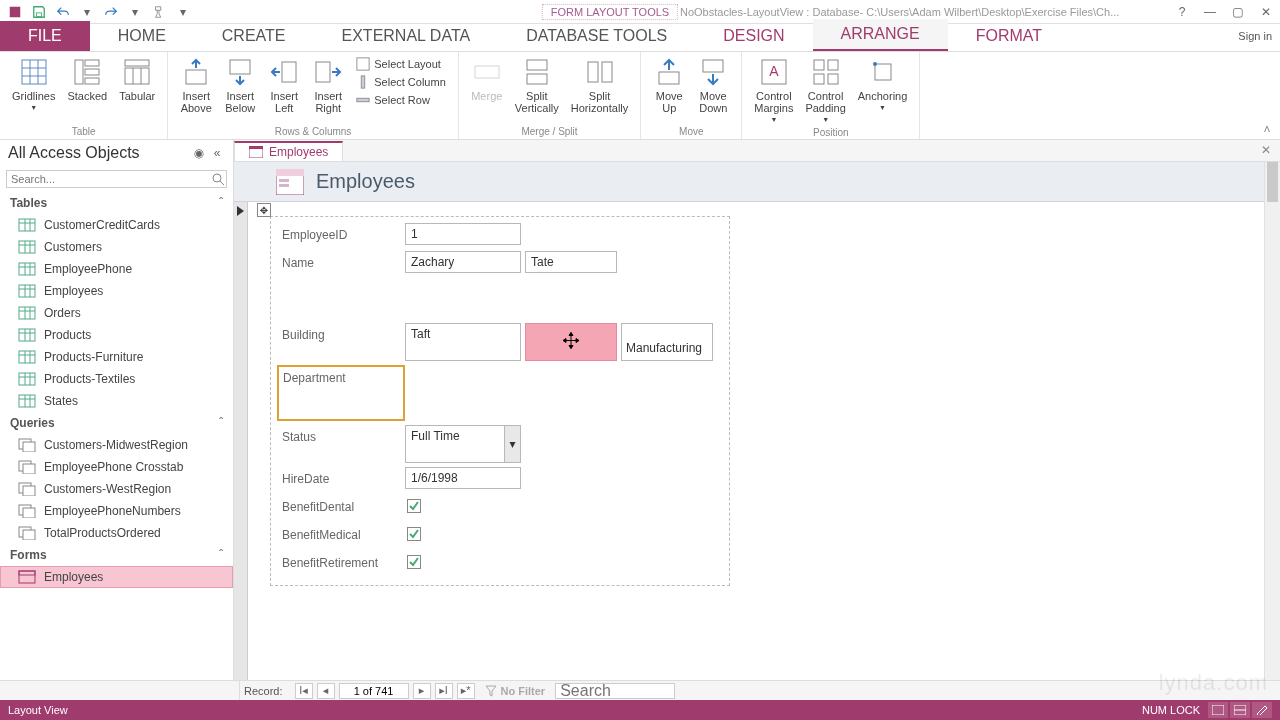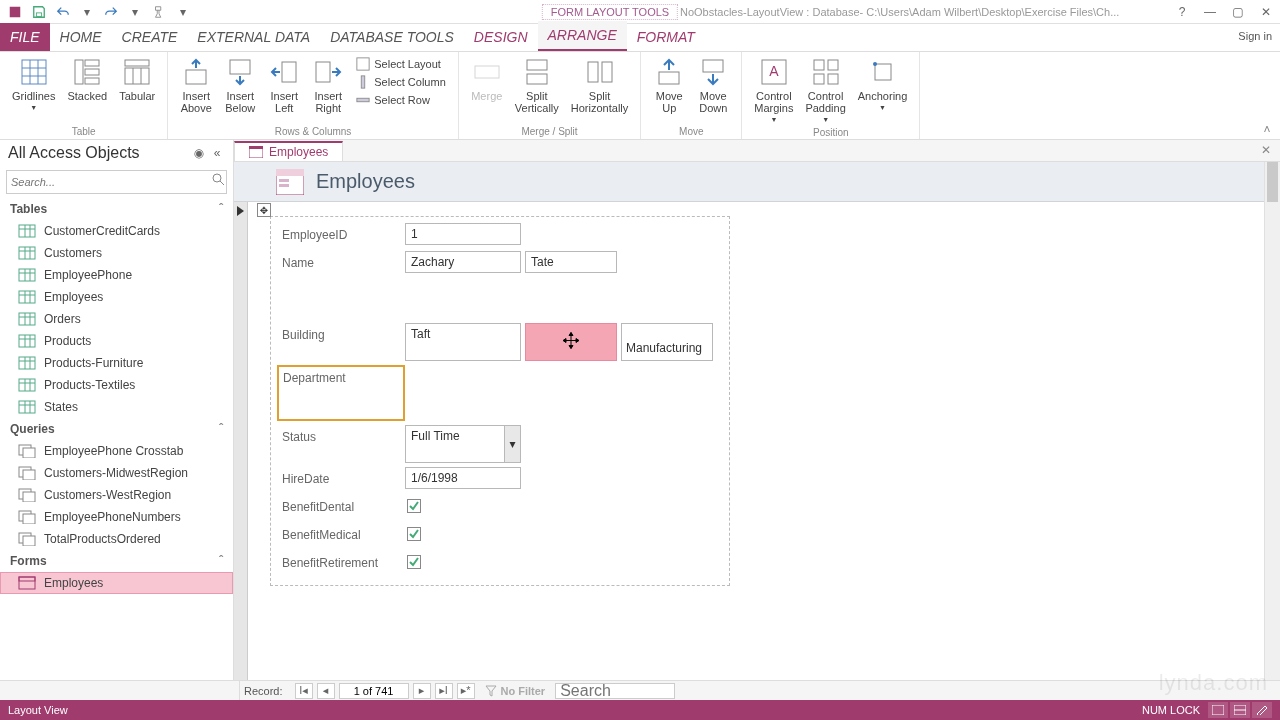--- a/index.html
+++ b/index.html
@@ -11,21 +11,21 @@
 .qat-btn { width: 22px; height: 20px; display: flex; align-items: center; justify-content: center; color: #666; cursor: pointer; }
 .qat-btn svg { width: 14px; height: 14px; }
 .title-center { position: absolute; left: 50%; transform: translateX(-50%); font-size: 11px; color: #a6a6a6; white-space: nowrap; }
 .form-tools-label { color: #a35b8f; font-size: 11px; border: 1px dotted #d9b3cc; padding: 1px 8px; margin-right: 60px; }
 .title-right-text { position: absolute; left: 680px; font-size: 11px; color: #999; white-space: nowrap; overflow: hidden; width: 470px; text-overflow: ellipsis; }
 .window-controls { position: absolute; right: 0; display: flex; }
 .win-btn { width: 28px; height: 20px; display: flex; align-items: center; justify-content: center; color: #666; }
 
 
 .tabs { height: 28px; background: #fff; display: flex; align-items: flex-end; border-bottom: 1px solid #ddd; position: relative; }
-.tab { padding: 6px 10px; font-size: 14px; color: #555; cursor: pointer; font-style: italic; }
+.tab { padding: 6px 28px; font-size: 16px; color: #555; cursor: pointer; }
 .tab.file { background: #a03b6e; color: #fff; }
 .tab.active-purple { color: #a03b6e; border-bottom: 2px solid #a03b6e; background: #f5f5f5; }
 .tab.contextual { color: #a03b6e; }
 .signin { position: absolute; right: 8px; top: 6px; font-size: 11px; color: #555; }
 
 
 .ribbon { height: 88px; background: #fff; border-bottom: 1px solid #ddd; display: flex; align-items: stretch; position: relative; }
 .ribbon-group { display: flex; flex-direction: column; align-items: center; border-right: 1px solid #e5e5e5; padding: 2px 8px 0; }
 .ribbon-group-content { display: flex; align-items: flex-start; gap: 4px; flex: 1; }
 .ribbon-group-label { font-size: 10px; color: #888; padding: 1px 0 2px; }
@@ -41,21 +41,21 @@
 
 .main { display: flex; height: calc(720px - 24px - 28px - 88px - 20px - 20px); }
 
 
 
 .navpane { width: 234px; border-right: 1px solid #ddd; display: flex; flex-direction: column; background: #fff; }
 .navpane-header { display: flex; align-items: center; padding: 4px 8px; }
 .navpane-title { font-size: 16px; color: #333; flex: 1; }
 .navpane-hdr-btn { width: 16px; height: 16px; color: #666; display:flex;align-items:center;justify-content:center; margin-left: 2px; }
 .navpane-search { margin: 4px 6px; position: relative; }
-.navpane-search input { width: 100%; border: 1px solid #ccc; padding: 2px 18px 2px 4px; font-size: 11px; font-style: italic; color: #999; height: 24px; }
+.navpane-search input { width: 100%; border: 1px solid #ccc; padding: 2px 18px 2px 4px; font-size: 11px; color: #999; height: 18px; }
 .navpane-search .sicon { position: absolute; right: 2px; top: 2px; width: 14px; height: 14px; color: #888; }
 .nav-group-hdr { display: flex; align-items: center; padding: 4px 10px; font-weight: bold; font-size: 12px; color: #555; }
 .nav-group-hdr .chev { margin-left: auto; color: #888; }
 .nav-list { } 
 .nav-item { display: flex; align-items: center; gap: 8px; padding: 4px 6px 4px 18px; font-size: 12px; color: #444; cursor: pointer; }
 .nav-item .obj-icon { width: 18px; height: 14px; display:flex;align-items:center;justify-content:center; }
 .nav-item.selected { background: #f7c6d2; border: 1px solid #e89ab0; padding: 3px 5px 3px 17px; }
 .table-icon rect { fill: none; stroke: #5a8; }
 .form-icon rect { fill:none; stroke:#a03b6e; }
 
@@ -502,30 +502,30 @@
         <span class="chev">ˆ</span>
       </div>
     <div class="nav-list" id="nav-queries">
         <div class="nav-item">
           <span class="obj-icon">
             <svg viewBox="0 0 18 14">
               <rect x="1" y="1" width="12" height="10" fill="none" stroke="#888"></rect>
               <rect x="5" y="4" width="12" height="10" fill="#fff" stroke="#888"></rect>
             </svg>
           </span>
-          <span>EmployeePhone Crosstab</span>
+          <span>Customers-MidwestRegion</span>
         </div>
         <div class="nav-item">
           <span class="obj-icon">
             <svg viewBox="0 0 18 14">
               <rect x="1" y="1" width="12" height="10" fill="none" stroke="#888"></rect>
               <rect x="5" y="4" width="12" height="10" fill="#fff" stroke="#888"></rect>
             </svg>
           </span>
-          <span>Customers-MidwestRegion</span>
+          <span>EmployeePhone Crosstab</span>
         </div>
         <div class="nav-item">
           <span class="obj-icon">
             <svg viewBox="0 0 18 14">
               <rect x="1" y="1" width="12" height="10" fill="none" stroke="#888"></rect>
               <rect x="5" y="4" width="12" height="10" fill="#fff" stroke="#888"></rect>
             </svg>
           </span>
           <span>Customers-WestRegion</span>
         </div>

